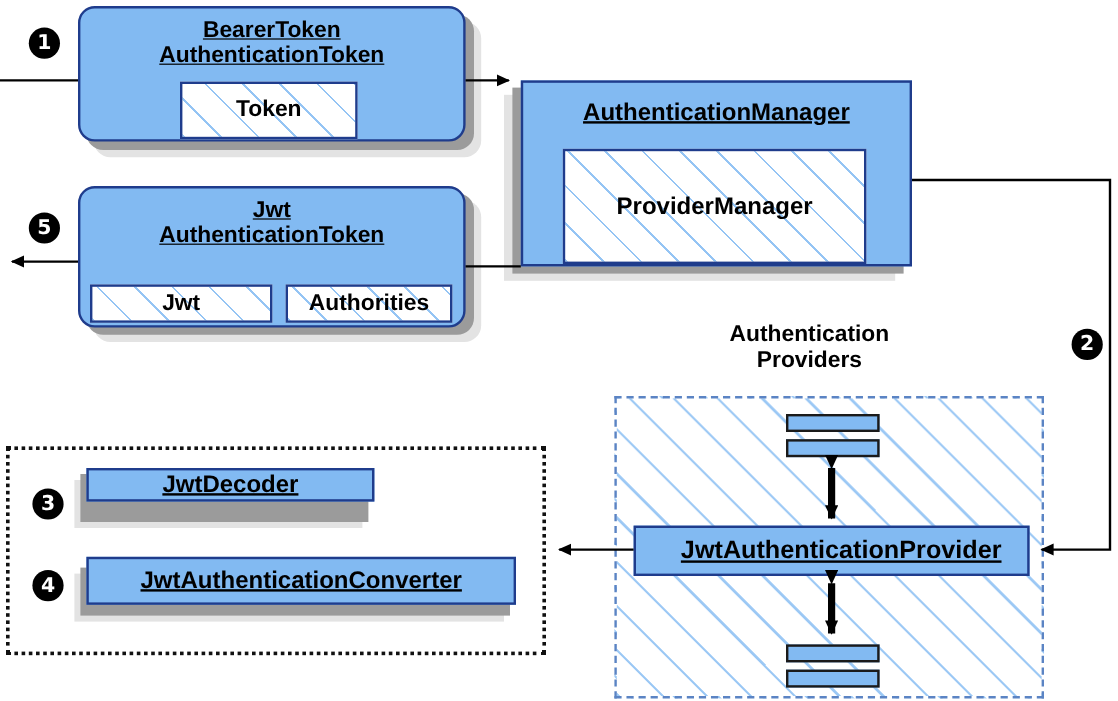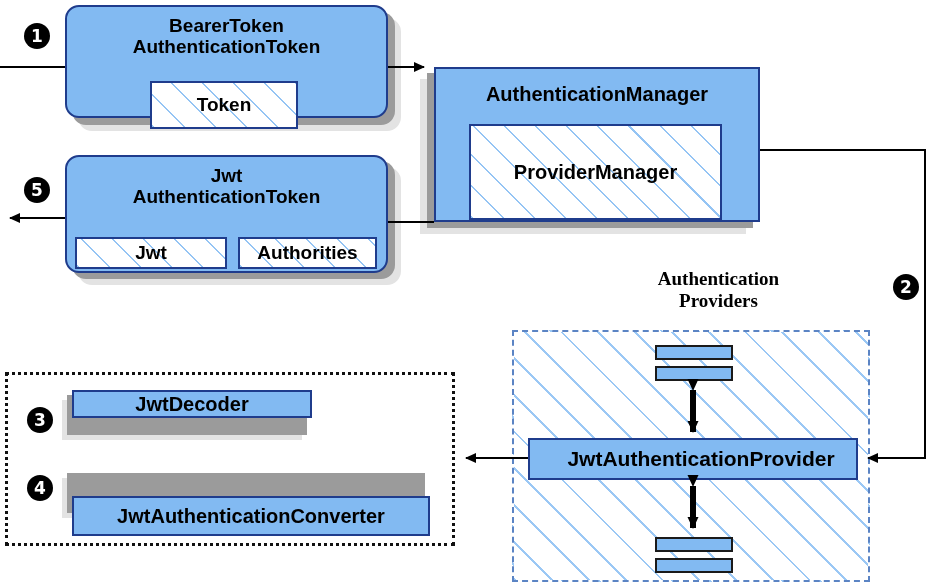--- a/index.html
+++ b/index.html
@@ -24,20 +24,21 @@
     background: #82BAF2;
     border: 2px solid #1F3C8C;
     color: #000000;
     font-weight: bold;
     display: flex;
     align-items: center;
     justify-content: center;
     text-align: left;
     line-height: 1.12;
     z-index: 5;
+    text-decoration: underline;
   }
   .rounded {
     border-radius: 14px;
   }
   
   .shadow-dark {
     position: absolute;
     background: #9b9b9b;
     z-index: 2;
   }
@@ -164,21 +165,21 @@
     <path d="M693,390 L693,432" stroke="#000000" stroke-width="6" fill="none" marker-start="url(#arrow-updown)" marker-end="url(#arrow-updown)"></path>
     <path d="M693,486 L693,528" stroke="#000000" stroke-width="6" fill="none" marker-start="url(#arrow-updown)" marker-end="url(#arrow-updown)"></path>
   </svg>
 
   <div class="shadow-light rounded" style="left:78px; top:18px; width:323px; height:113px; border-radius:14px;"></div>
   <div class="shadow-dark rounded" style="left:72px; top:12px; width:323px; height:113px; border-radius:14px;"></div>
   <div class="node rounded" style="left:65px; top:5px; width:323px; height:113px; font-size:19px; flex-direction:column; justify-content:flex-start; padding-top:8px;">
     <div>BearerToken</div>
     <div>AuthenticationToken</div>
   </div>
-  <div class="hatch-box" style="left:150px; top:81px; width:148px; height:48px; font-size:19px;">
+  <div class="hatch-box" style="left:150px; top:68px; width:148px; height:48px; font-size:19px;">
     <span>Token</span>
   </div>
 
   <div class="shadow-light rounded" style="left:78px; top:167px; width:323px; height:118px; border-radius:14px;"></div>
   <div class="shadow-dark rounded" style="left:72px; top:161px; width:323px; height:118px; border-radius:14px;"></div>
   <div class="node rounded" style="left:65px; top:155px; width:323px; height:118px; font-size:19px; flex-direction:column; justify-content:flex-start; padding-top:8px;">
     <div>Jwt</div>
     <div>AuthenticationToken</div>
   </div>
   <div class="hatch-box" style="left:75px; top:237px; width:152px; height:32px; font-size:19px;">
@@ -190,21 +191,21 @@
 
   <div class="shadow-light" style="left:420px; top:79px; width:326px; height:155px;"></div>
   <div class="shadow-dark" style="left:427px; top:73px; width:326px; height:155px;"></div>
   <div class="node" style="left:434px; top:67px; width:326px; height:155px; font-size:20px; flex-direction:column; justify-content:flex-start; padding-top:14px;">
     <div>AuthenticationManager</div>
   </div>
   <div class="hatch-box" style="left:469px; top:124px; width:253px; height:96px; font-size:20px;">
     <span>ProviderManager</span>
   </div>
 
-  <div class="region-title" style="left:596px; top:268px; width:245px; font-size:19px;font-family:Liberation Serif, serif;">
+  <div class="region-title" style="left:552px; top:268px; width:245px; font-size:19px;">
     <div>Authentication</div>
     <div>Providers</div>
   </div>
 
   <div class="providers-region" style="left:512px; top:330px; width:358px; height:252px;"></div>
 
   <div class="mini-bar" style="left:655px; top:345px; width:78px; height:15px;"></div>
   <div class="mini-bar" style="left:655px; top:366px; width:78px; height:15px;"></div>
 
   <div class="mini-bar" style="left:655px; top:537px; width:78px; height:15px;"></div>
@@ -219,21 +220,21 @@
   <div class="dotted-region" style="left:5px; top:372px; width:450px; height:174px;"></div>
 
   <div class="shadow-light" style="left:62px; top:400px; width:240px; height:40px;"></div>
   <div class="shadow-dark" style="left:67px; top:395px; width:240px; height:40px;"></div>
   <div class="node" style="left:72px; top:390px; width:240px; height:28px; font-size:20px;">
     <span>JwtDecoder</span>
   </div>
 
   <div class="shadow-light" style="left:62px; top:478px; width:358px; height:40px;"></div>
   <div class="shadow-dark" style="left:67px; top:473px; width:358px; height:40px;"></div>
-  <div class="node" style="left:72px; top:496px; width:358px; height:40px; font-size:20px;">
+  <div class="node" style="left:72px; top:464px; width:358px; height:40px; font-size:20px;">
     <span>JwtAuthenticationConverter</span>
   </div>
 
   <div class="step" style="left:24px; top:23px;">
     <span>1</span>
   </div>
   <div class="step" style="left:893px; top:274px;">
     <span>2</span>
   </div>
   <div class="step" style="left:27px; top:407px;">

